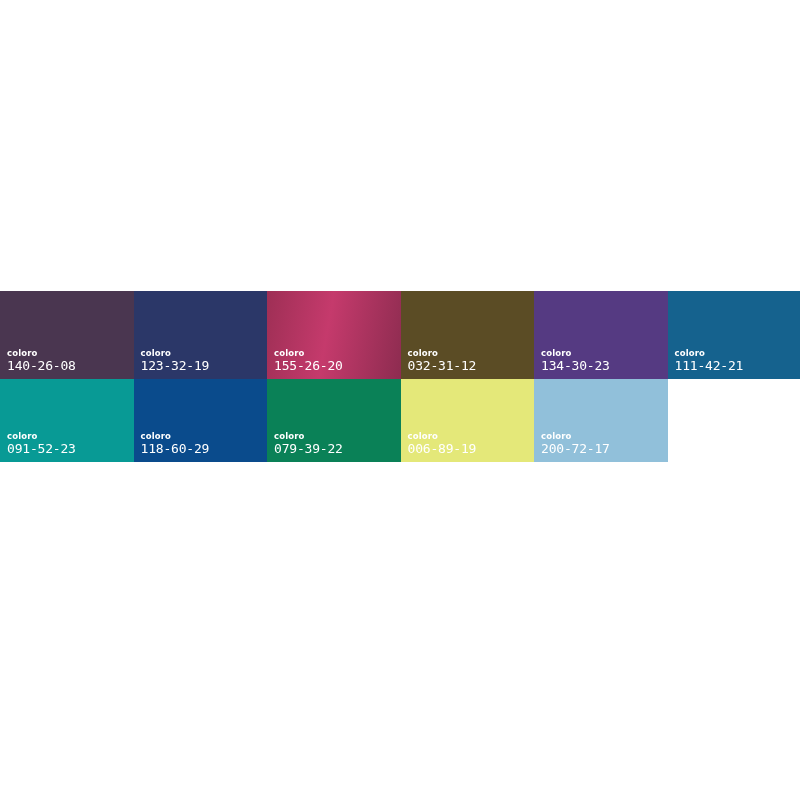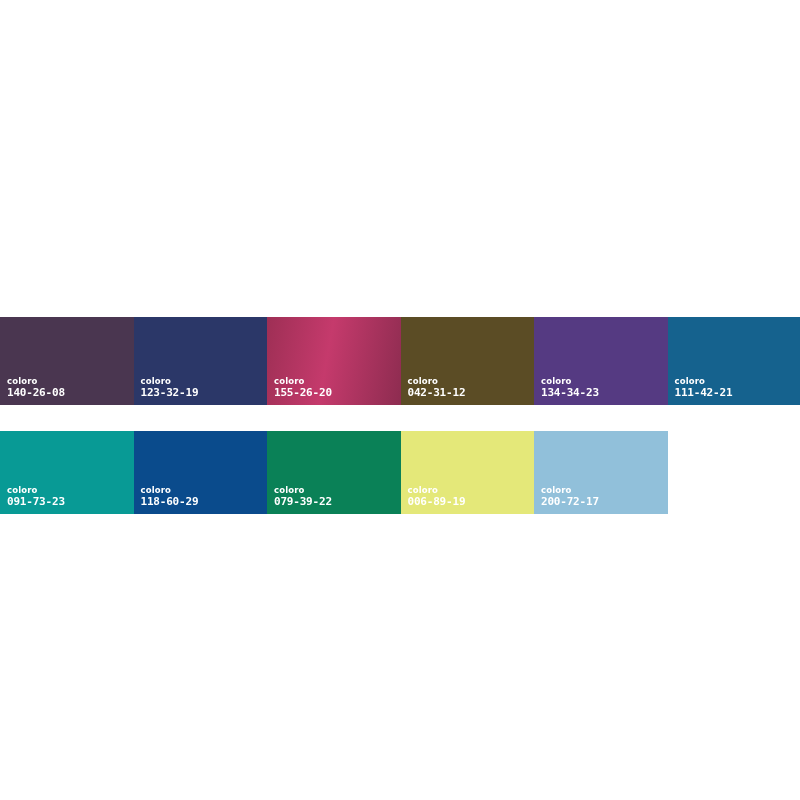--- a/index.html
+++ b/index.html
@@ -21,21 +21,20 @@
     left: 0;
     top: 291px;
     width: 800px;
   }
 
   .palette-row {
     display: flex;
     flex-direction: row;
     align-items: stretch;
     width: 800px;
-    margin-top: 26px;
   }
 
   #palette-row-1 { height: 88px; }
   #palette-row-2 { height: 83px; }
 
   .swatch {
     position: relative;
     box-sizing: border-box;
     width: 133.5px;
     flex: 0 0 auto;
@@ -62,22 +61,22 @@
     font-size: 8.5px;
     font-weight: 700;
     letter-spacing: 0.15px;
     color: #ffffff;
   }
 
   .swatch-code {
     display: block;
     margin-top: 1.5px;
     font-family: "DejaVu Sans Mono", monospace;
-    font-size: 11px;
-    font-weight: 700;
+    font-size: 13px;
+    font-weight: 400;
     letter-spacing: -0.2px;
     color: #ffffff;
   }
 </style>
 </head>
 <body style="background: rgb(255, 255, 255);">
 
 <div id="palette-board">
 
   <div class="palette-row" id="palette-row-1">
@@ -99,46 +98,46 @@
     <div class="swatch" style="background: linear-gradient(100deg, rgb(158, 47, 85) 0%, rgb(197, 58, 108) 45%, rgb(141, 44, 80) 100%);">
       <div class="swatch-caption">
         <span class="swatch-brand">coloro</span>
         <span class="swatch-code">155-26-20</span>
       </div>
     </div>
 
     <div class="swatch" style="background: rgb(91, 76, 37);">
       <div class="swatch-caption">
         <span class="swatch-brand">coloro</span>
-        <span class="swatch-code">042-31-12</span>
+        <span class="swatch-code">032-31-12</span>
       </div>
     </div>
 
     <div class="swatch" style="background: rgb(85, 58, 130);">
       <div class="swatch-caption">
         <span class="swatch-brand">coloro</span>
-        <span class="swatch-code">134-34-23</span>
+        <span class="swatch-code">134-30-23</span>
       </div>
     </div>
 
     <div class="swatch swatch-wide" style="background: rgb(21, 98, 142);">
       <div class="swatch-caption">
         <span class="swatch-brand">coloro</span>
         <span class="swatch-code">111-42-21</span>
       </div>
     </div>
 
   </div>
 
   <div class="palette-row" id="palette-row-2">
 
     <div class="swatch" style="background: rgb(8, 154, 149);">
       <div class="swatch-caption">
         <span class="swatch-brand">coloro</span>
-        <span class="swatch-code">091-73-23</span>
+        <span class="swatch-code">091-52-23</span>
       </div>
     </div>
 
     <div class="swatch" style="background: rgb(10, 75, 140);">
       <div class="swatch-caption">
         <span class="swatch-brand">coloro</span>
         <span class="swatch-code">118-60-29</span>
       </div>
     </div>
 

